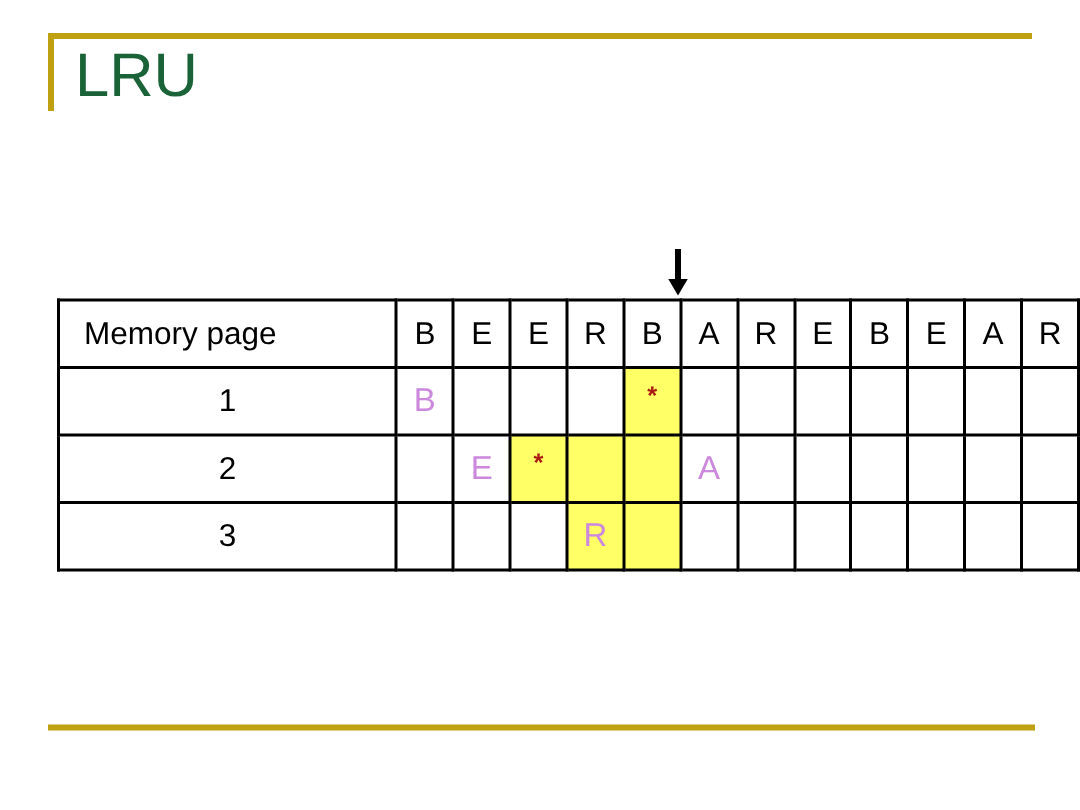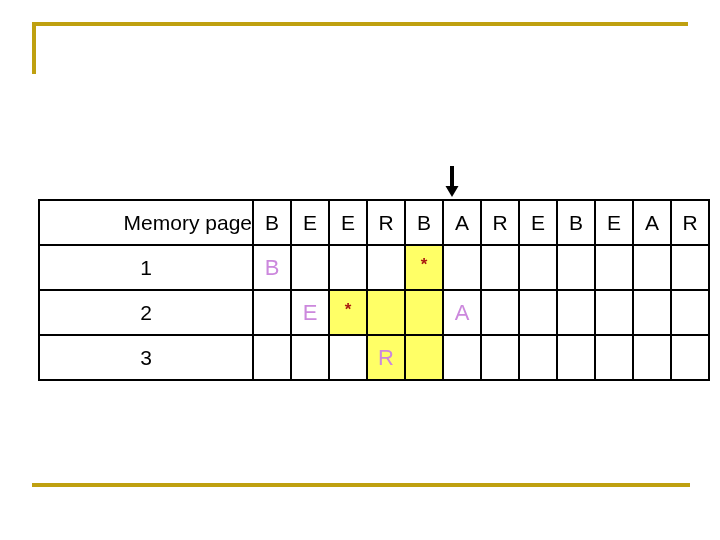--- a/index.html
+++ b/index.html
@@ -95,22 +95,22 @@
     width: 208px;
   }
   #lru-table td.seq-col {
     width: 36px;
   }
   #lru-table tr.header-row td {
     height: 43px;
   }
   #lru-table td.label-header {
     font-size: 21px;
-    text-align: right;
-    padding-left: 4px;
+    text-align: left;
+    padding-left: 16px;
   }
   #lru-table td.row-index {
     font-size: 21px;
     text-align: center;
   }
   #lru-table td.hl {
     background: #FFFF66;
   }
   .page-letter {
     color: #CC88DD;
@@ -125,20 +125,21 @@
     position: relative;
     top: -5px;
   }
 </style>
 </head>
 <body>
 
 <div id="title-area">
   <div id="title-top-rule"></div>
   <div id="title-left-rule"></div>
+  <div id="page-title">LRU</div>
 </div>
 
 <div id="reference-arrow">
   <svg width="16" height="32" viewBox="0 0 16 32" xmlns="http://www.w3.org/2000/svg">
     <rect x="6" y="0" width="4" height="22" fill="#000000"></rect>
     <polygon points="1.5,20 14.5,20 8,31" fill="#000000"></polygon>
   </svg>
 </div>
 
 <table id="lru-table">

